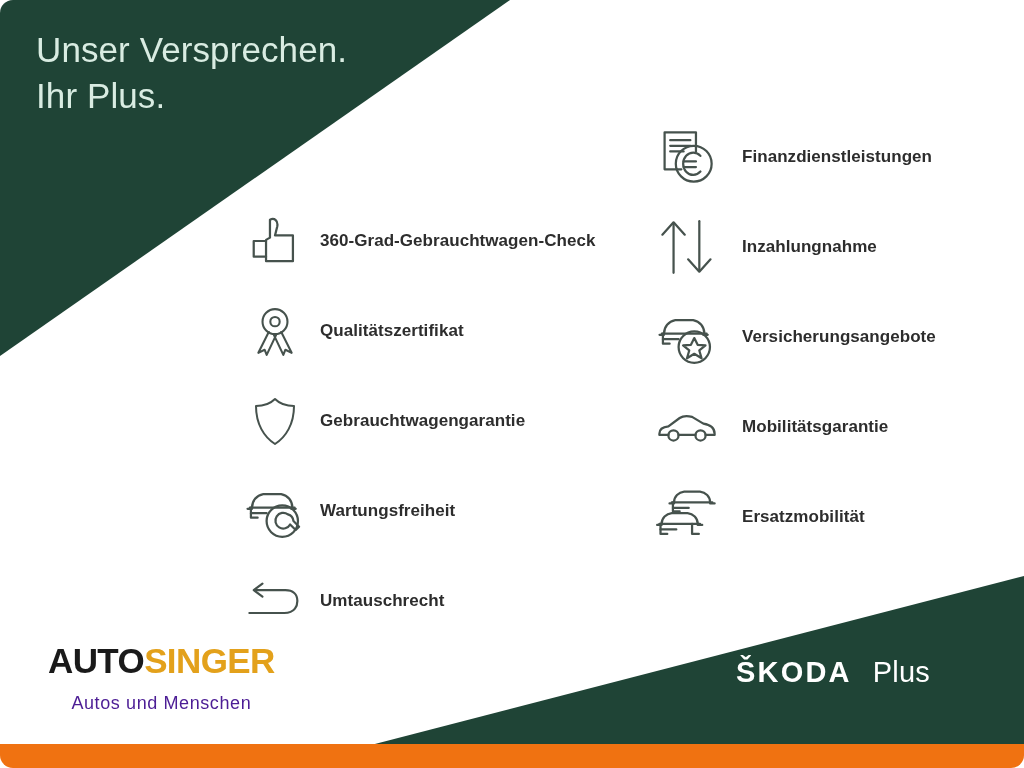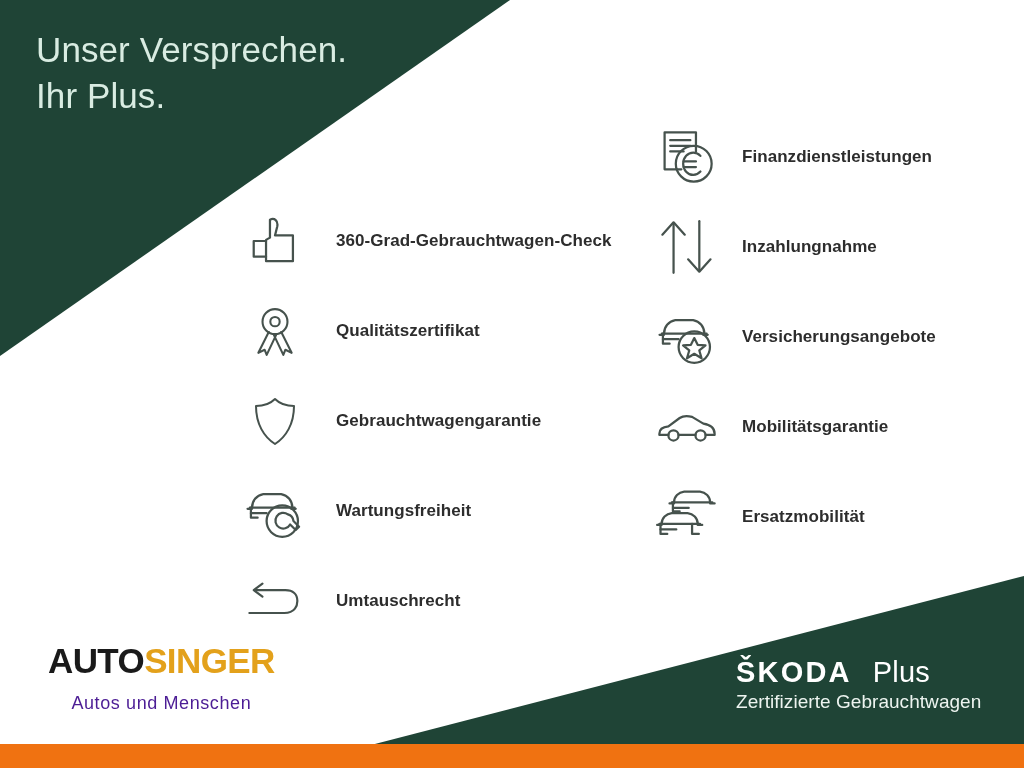--- a/index.html
+++ b/index.html
@@ -10,20 +10,21 @@
   }
   body {
     font-family: "Liberation Sans", sans-serif;
   }
   #stage {
     position: relative;
     width: 1024px;
     height: 768px;
     overflow: hidden;
     background: #ffffff;
+    border-radius: 13px;
   }
 
   
   .bg-layer {
     position: absolute;
     inset: 0;
     width: 1024px;
     height: 768px;
   }
   .shape-green-top {
@@ -95,21 +96,21 @@
     stroke-linejoin: round;
     fill: none;
   }
   .feature-label {
     font-size: 17px;
     font-weight: bold;
     color: #2d2d2d;
     letter-spacing: 0.05px;
     white-space: nowrap;
   }
-  #col-left .feature-label  { margin-left: 24px; text-align: center; }
+  #col-left .feature-label  { margin-left: 8px; text-align: center; }
   #col-right .feature-label { margin-left: 18px; }
 
   
   .dealer-logo {
     position: absolute;
     left: 48px;
     top: 643px;
     text-align: center;
   }
   .dealer-wordmark {
@@ -310,16 +311,15 @@
 
   </div>
 
   <div class="dealer-logo">
     <div class="dealer-wordmark"><span class="w-auto">AUTO</span><span class="w-singer">SINGER</span></div>
     <div class="dealer-tagline">Autos und Menschen</div>
   </div>
 
   <div class="brand-lockup">
     <div class="brand-line1"><span class="b-skoda">ŠKODA</span><span class="b-plus">Plus</span></div>
-    <div class="brand-line2">Zertifizierte Gebrauchtwagen</div>
   </div>
 
 </div>
 
 </body></html>

